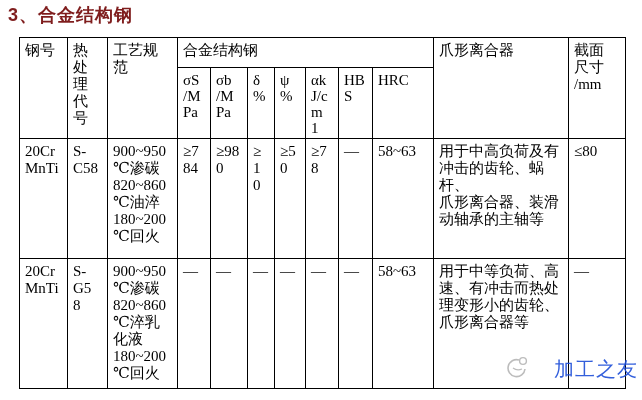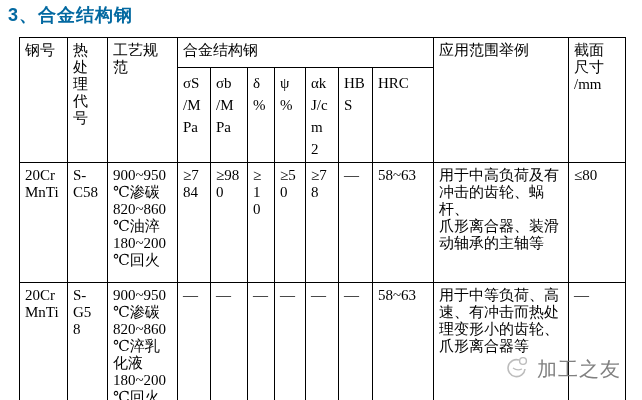--- a/index.html
+++ b/index.html
@@ -8,53 +8,53 @@
     position:relative;
     width:642px; height:400px;
     background:#ffffff;
     overflow:hidden;
     font-family:"Liberation Serif","DejaVu Serif",serif;
     color:#000;
   }
   .page-title {
     position:absolute; left:8px; top:3px;
     font-family:"Liberation Sans","DejaVu Sans",sans-serif;
-    font-size:18px; font-weight:bold; color:#0369a1;
+    font-size:18px; font-weight:bold; color:#7f1d1d;
     letter-spacing:1px;
   }
   table.steel {
     position:absolute; left:19px; top:37px;
     width:606px;
     border-collapse:collapse;
     table-layout:fixed;
   }
   table.steel th, table.steel td {
     border:1px solid #000;
     font-weight:normal;
     font-size:15px;
     line-height:17px;
     white-space:pre-line;
     vertical-align:top;
     text-align:left;
     padding:4px 3px 2px 5px;
     overflow:hidden;
   }
   thead th { vertical-align:middle; padding:1px 2px 1px 4px; }
-  thead tr.hrow2 th { line-height:22px; }
+  thead tr.hrow2 th { line-height:16px; }
   th.ctr { text-align:center; padding-left:2px; }
   tr.hrow1 { height:30px; }
   tr.hrow2 { height:64px; }
   tr.drow1 { height:120px; }
   tr.drow2 { height:130px; }
   td.sect { padding-left:9px; }
   th.secth { padding-left:9px;font-family:Liberation Serif, serif; }
   .watermark {
     position:absolute; left:503px; top:355px;
-    display:flex; align-items:center; gap:4px;
-    color:#737373; opacity:0.9;
+    display:flex; align-items:center; gap:21px;
+    color:#1d4ed8; opacity:0.9;
     font-size:20px; letter-spacing:1px;
     pointer-events:none;
     font-family:"Liberation Sans","DejaVu Sans",sans-serif;
     justify-content:space-between;
   }
   .watermark svg { display:block; }
 </style>
 </head>
 <body>
 
@@ -81,40 +81,40 @@
       <tr class="hrow1">
         <th rowspan="2" class="ctr">钢号</th>
         <th rowspan="2" class="ctr">热
 处
 理
 代
 号</th>
         <th rowspan="2" class="ctr">工艺规
 范</th>
         <th colspan="7" class="ctr">合金结构钢</th>
-        <th rowspan="2" class="ctr">应用范围举例</th>
+        <th rowspan="2" class="ctr">爪形离合器</th>
         <th rowspan="2" class="secth">截面
 尺寸
 /mm</th>
       </tr>
       <tr class="hrow2">
         <th>σS
 /M
 Pa</th>
         <th>σb
 /M
 Pa</th>
         <th>δ
 %</th>
         <th>ψ
 %</th>
         <th>αk
 J/c
 m
-2</th>
+1</th>
         <th>HB
 S</th>
         <th>HRC</th>
       </tr>
     </thead>
     <tbody>
       <tr class="drow1">
         <td>20Cr
 MnTi</td>
         <td>S-

